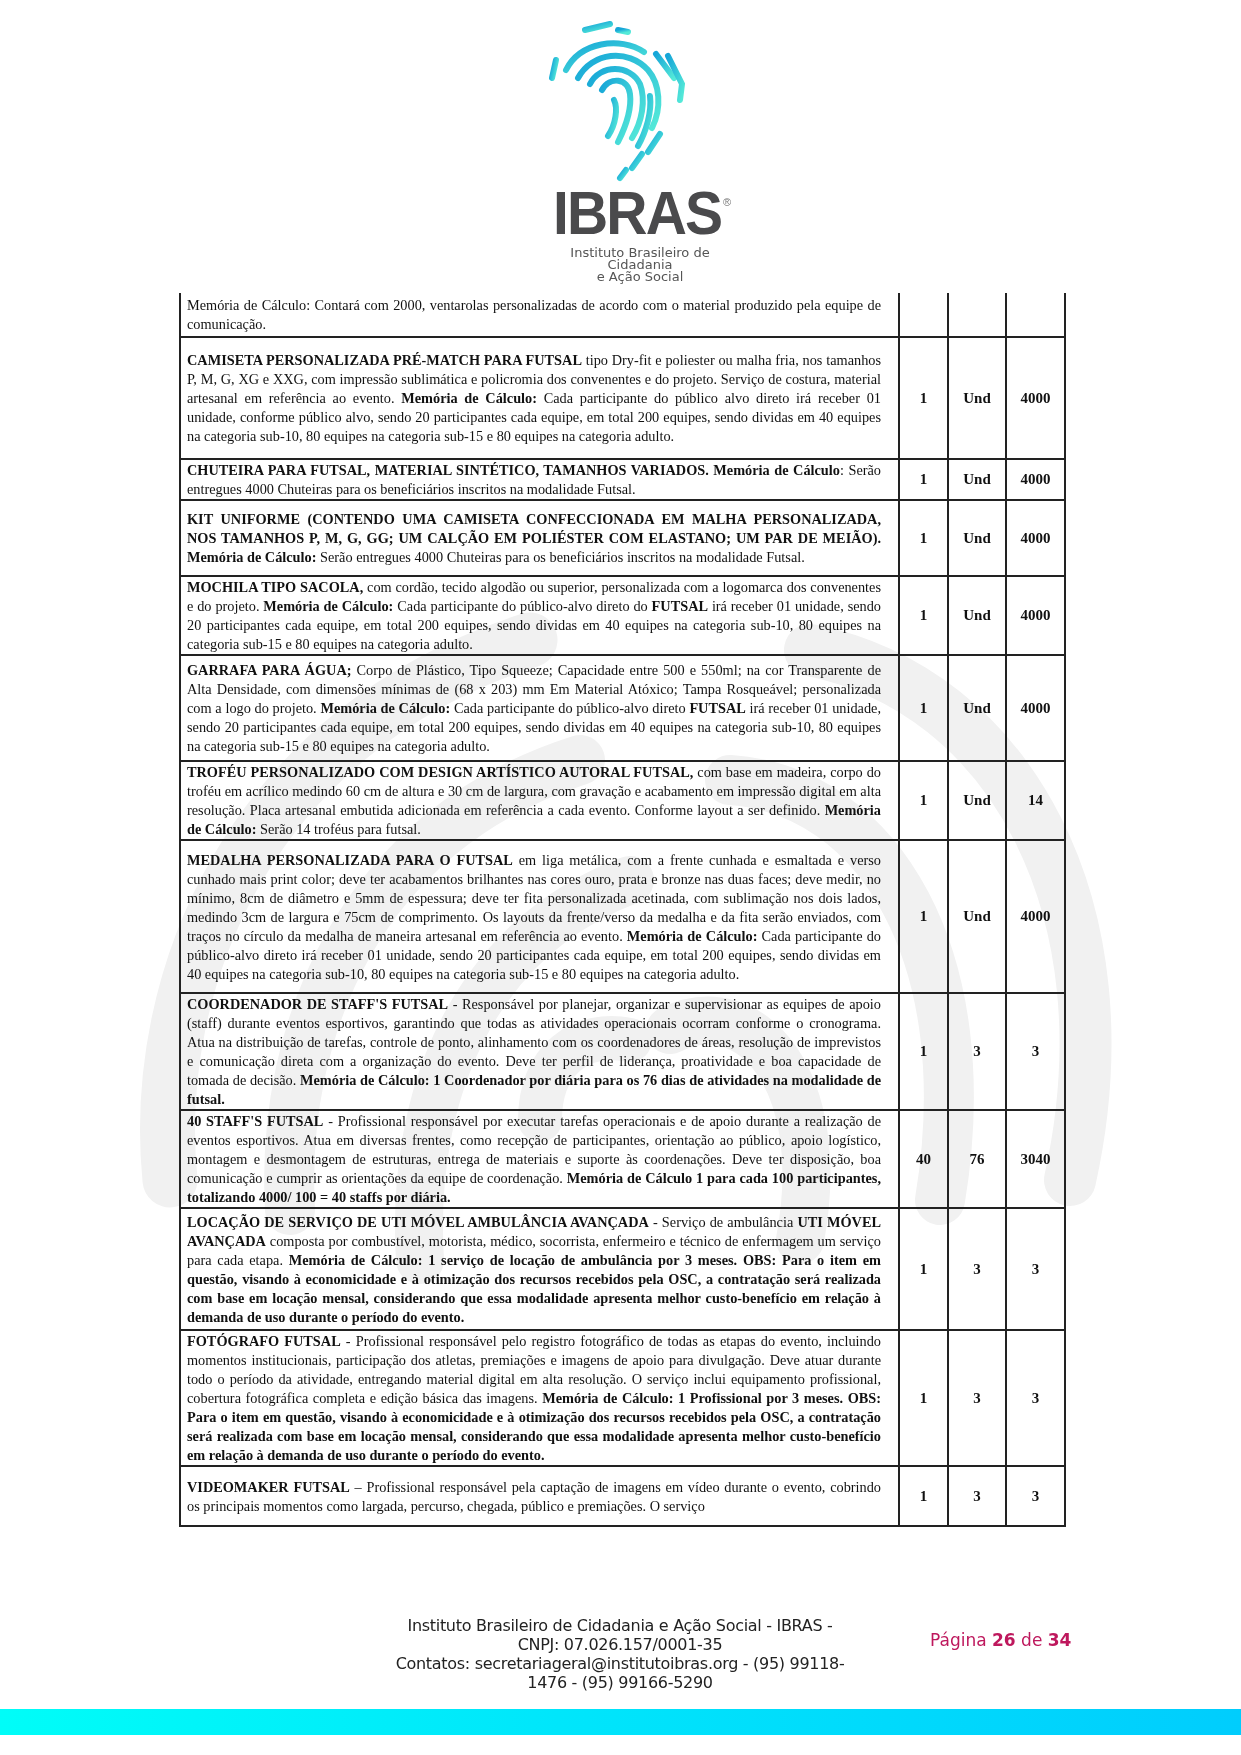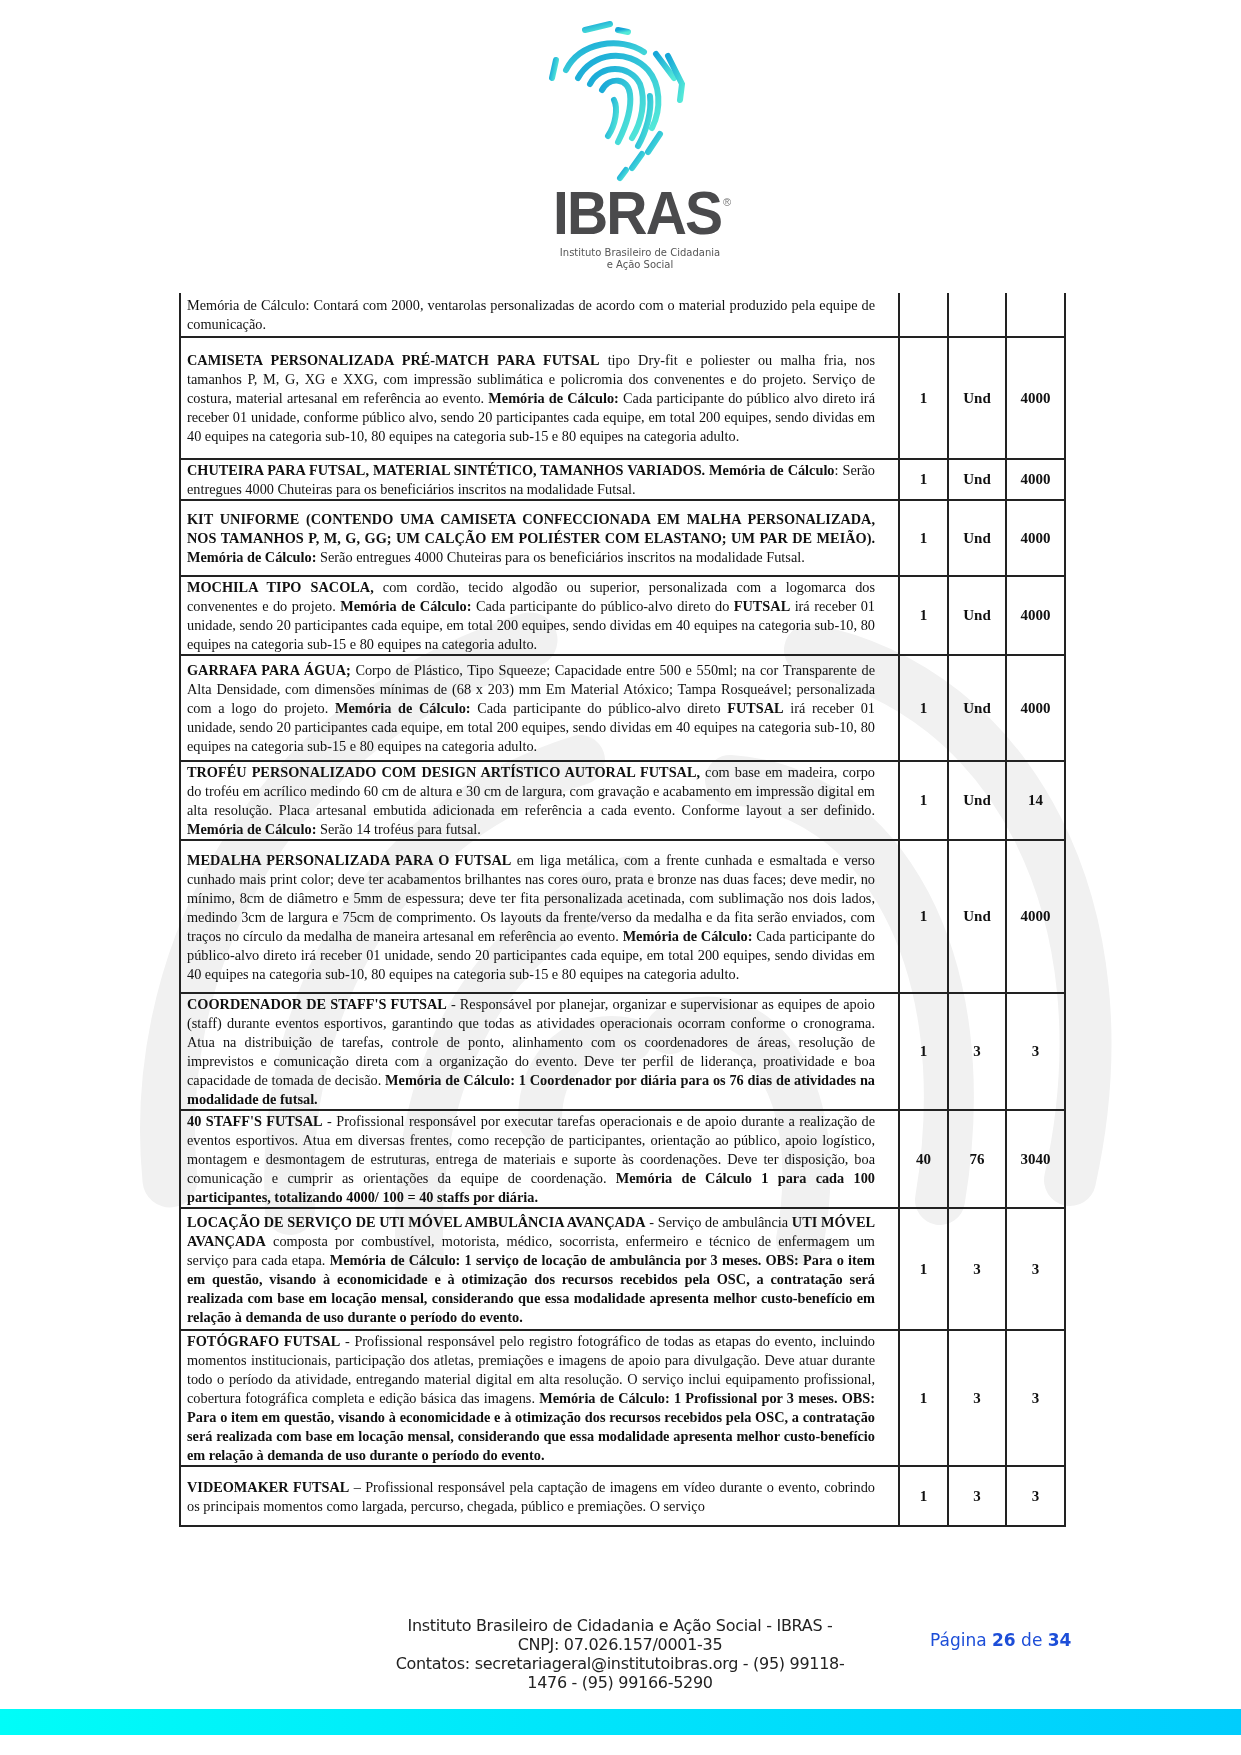--- a/index.html
+++ b/index.html
@@ -4,33 +4,33 @@
 <style>
   html, body { margin: 0; padding: 0; background: #ffffff; }
   body { width: 1241px; height: 1755px; position: relative; overflow: hidden; font-family: "Liberation Serif", serif; color: #111; }
 
   .watermark { position: absolute; left: 110px; top: 560px; width: 1060px; height: 900px; pointer-events: none; z-index: 0; }
 
   .logo { position: absolute; left: 540px; top: 18px; width: 200px; z-index: 1; }
   .logo svg { display: block; }
   .logo-word { position: absolute; left: 553px; top: 182px; font-family: "Liberation Sans", sans-serif; font-weight: bold; font-size: 62px; letter-spacing: -2px; color: #4a4a4c; z-index: 1; line-height: 1; transform: scaleX(0.92); transform-origin: left top; }
   .logo-reg { position: absolute; left: 723px; top: 196px; font-family: "Liberation Sans", sans-serif; font-size: 11px; color: #777; z-index: 1; }
-  .logo-sub { position: absolute; left: 555px; top: 247px; width: 170px; text-align: center; font-family: "DejaVu Sans", sans-serif; font-size: 10px; color: #555; line-height: 12px; z-index: 1; }
+  .logo-sub { position: absolute; left: 555px; top: 247px; width: 170px; text-align: center; font-family: "DejaVu Sans", sans-serif; font-size: 13px; color: #555; line-height: 12px; z-index: 1; }
 
   .doc-table { position: absolute; left: 179px; top: 293px; width: 885px; border-collapse: collapse; z-index: 2; table-layout: fixed; }
-  .doc-table td { border: 2px solid #222; padding: 1px 23px 0 6px; font-size: 14.3px; line-height: 19px; vertical-align: middle; text-align: justify; }
+  .doc-table td { border: 2px solid #222; padding: 1px 17px 0 6px; font-size: 14.3px; line-height: 19px; vertical-align: middle; text-align: justify; }
   .doc-table td.num { text-align: center; font-weight: bold; font-size: 15px; padding: 0; }
   .doc-table tr.section td { background: #a9a9a9; font-weight: bold; font-size: 15px; }
   .doc-table tr.section td.num { font-size: 15.5px; }
   .doc-table td.desc { background: transparent; }
   .doc-table tr.top-cont td { border-top: none; }
   .b { font-weight: bold; }
 
   .footer { position: absolute; left: 390px; top: 1616px; width: 460px; text-align: center; font-family: "DejaVu Sans", sans-serif; font-size: 16px; line-height: 19px; color: #222; letter-spacing: -0.3px; }
-  .page-num { position: absolute; left: 930px; top: 1630px; font-family: "DejaVu Sans", sans-serif; font-size: 17px; color: #1d4ed8; }
+  .page-num { position: absolute; left: 930px; top: 1630px; font-family: "DejaVu Sans", sans-serif; font-size: 17px; color: #be185d; }
   .page-num b { font-weight: bold; }
 
   .bottom-bar { position: absolute; left: 0; top: 1709px; width: 1241px; height: 26px; background: linear-gradient(90deg, #00fdf8 0%, #00e6fb 45%, #00cdfd 100%); }
 </style>
 </head>
 <body>
 
 <svg class="watermark" viewBox="0 0 1060 900" xmlns="http://www.w3.org/2000/svg">
   <g fill="none" stroke="#f1f1f1" stroke-linecap="round">
     <path d="M60 620 C 40 420, 140 170, 420 80" stroke-width="55"></path>

